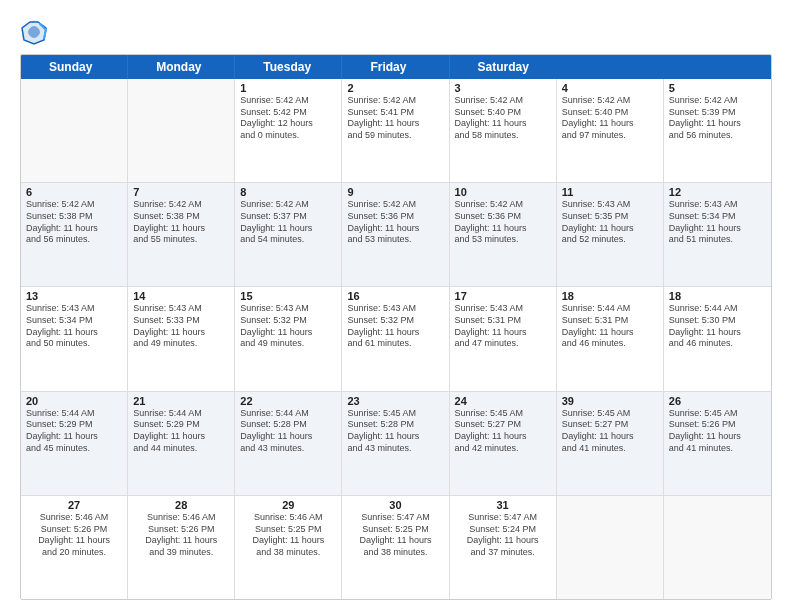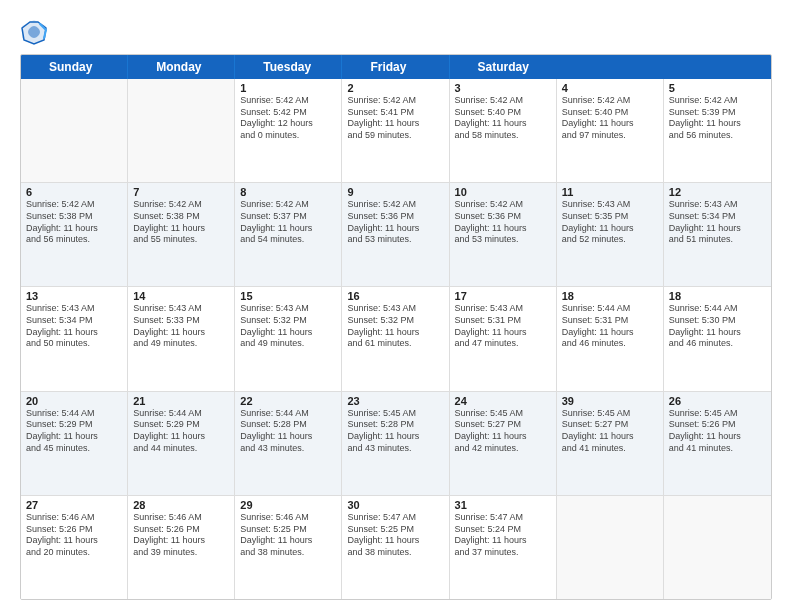--- a/index.html
+++ b/index.html
@@ -79,21 +79,21 @@
       flex: 1;
       display: flex;
       flex-direction: column;
     }
     .cal-row {
       display: grid;
       grid-template-columns: repeat(7, 1fr);
       flex: 1;
       border-bottom: 1px solid #ddd;
     }
-    .cal-row:last-child { border-bottom: none; }
+    .cal-row:last-child { border-bottom: none; text-align: center; }
     .cal-cell {
       border-right: 1px solid #ddd;
       padding: 3px 5px;
       font-size: 9.5px;
       color: #333;
       background: #fff;
       vertical-align: top;
       min-height: 0;
     }
     .cal-cell:last-child { border-right: none; }

